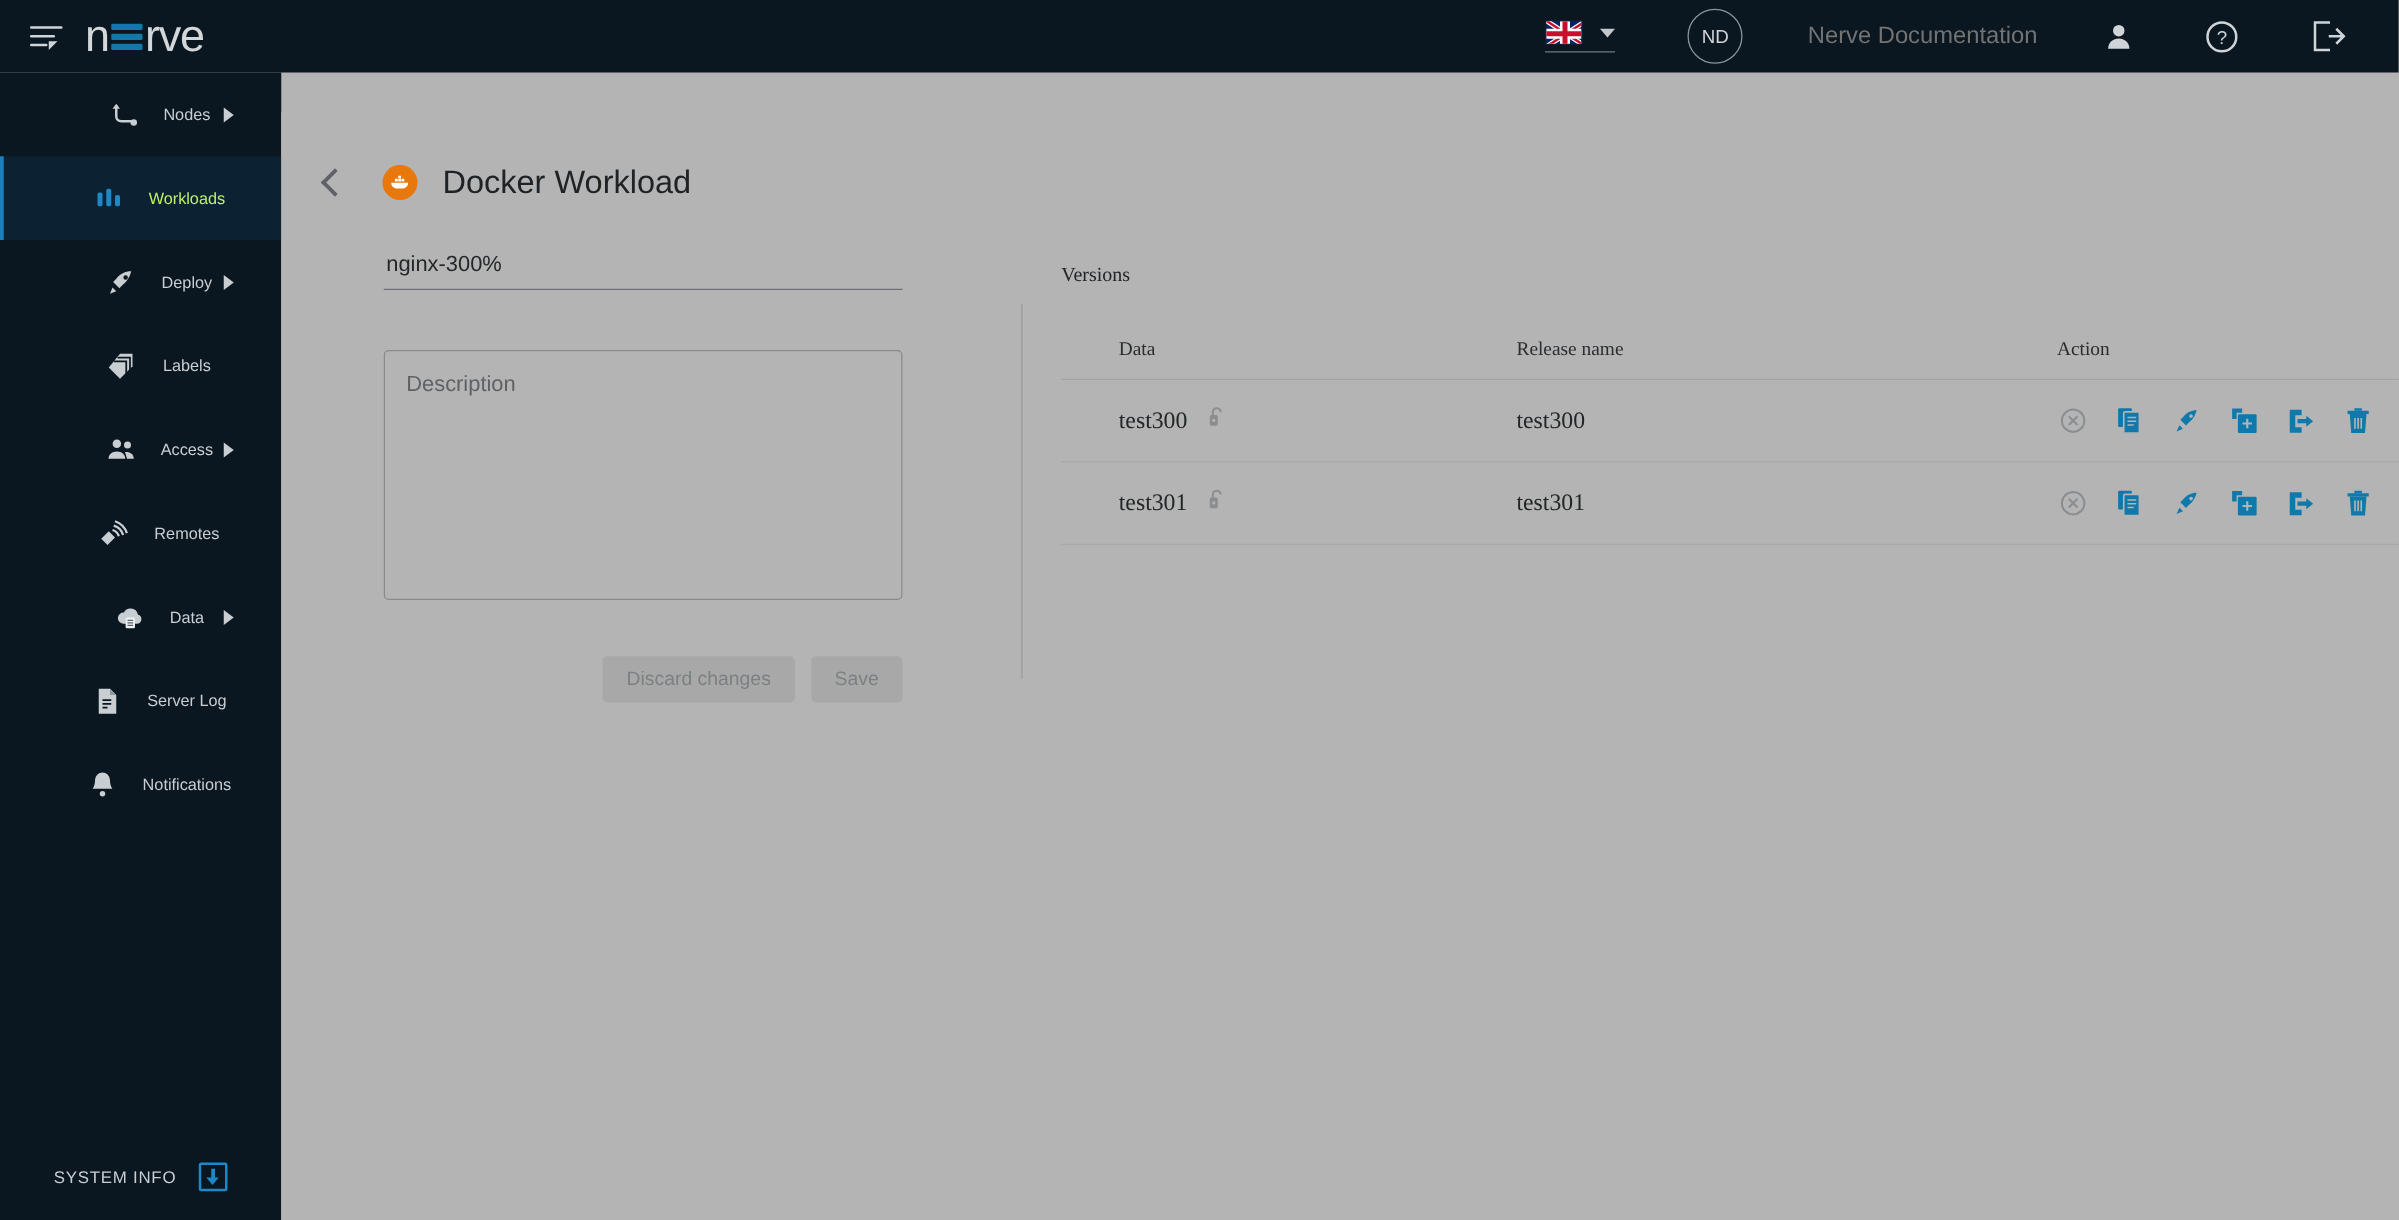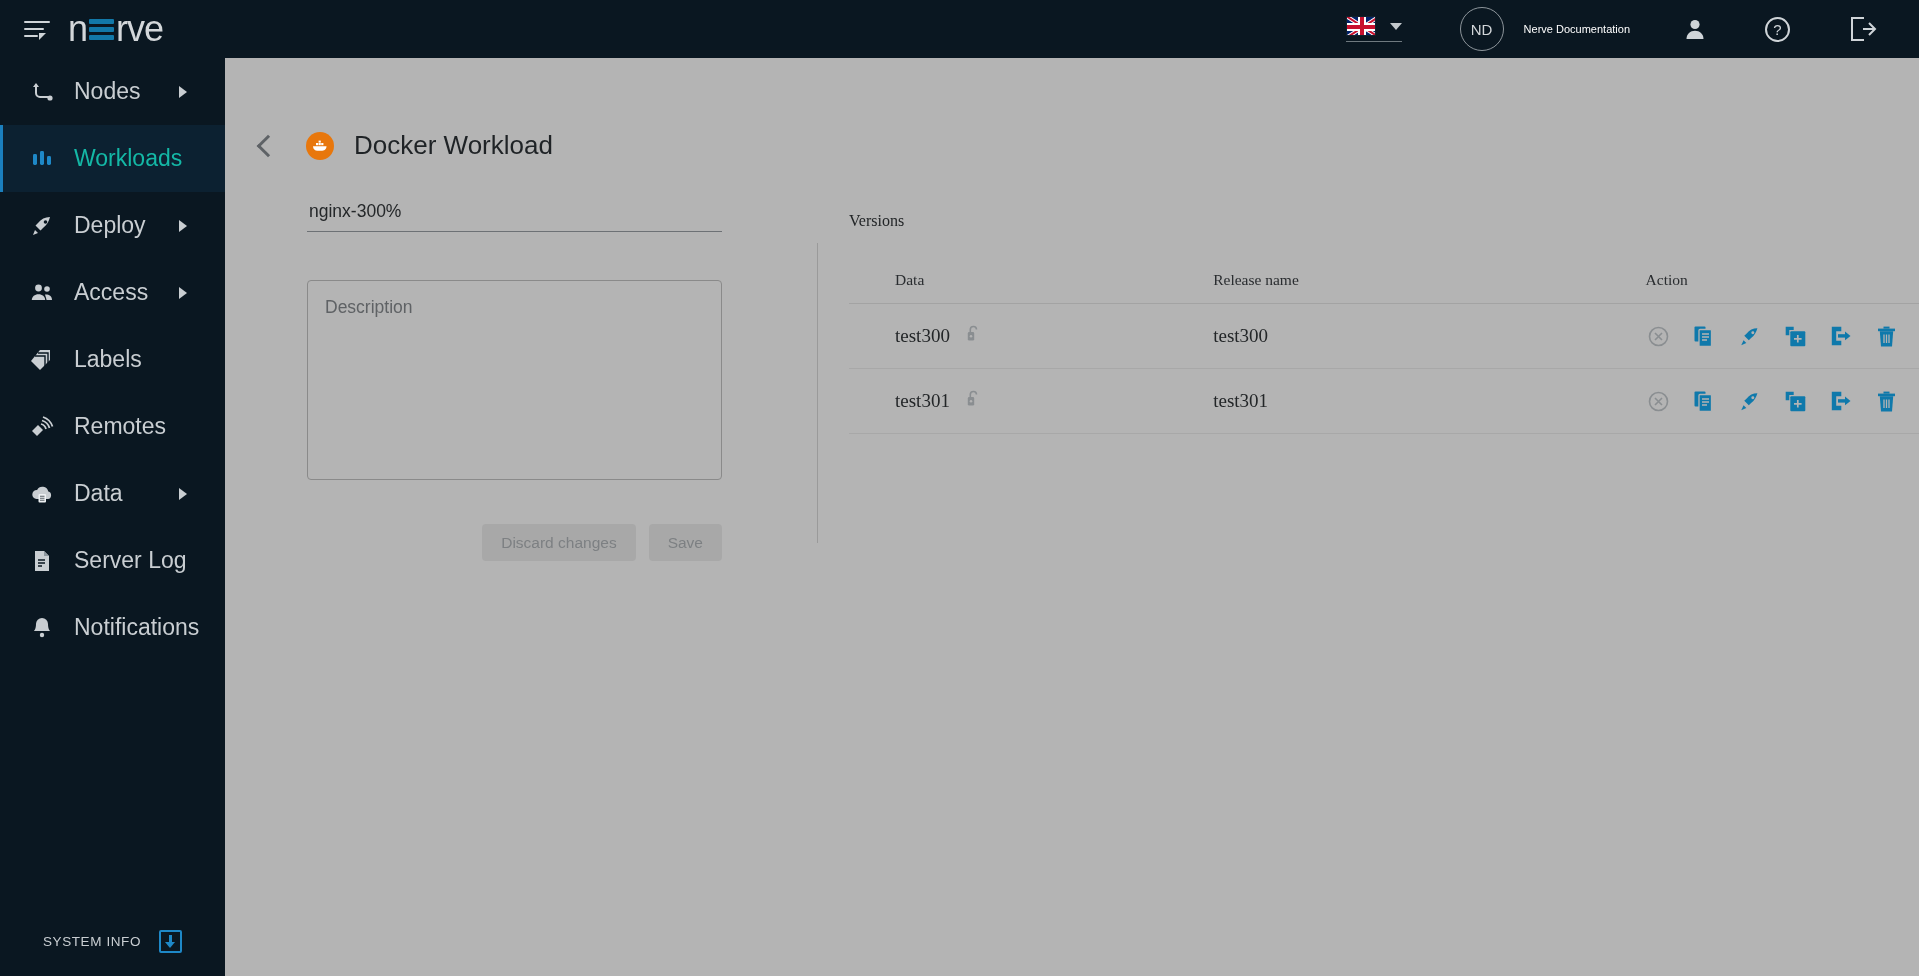--- a/index.html
+++ b/index.html
@@ -69,46 +69,46 @@
   .flag .hr { position: absolute; left: 0; top: 8px; width: 30px; height: 4px; background: #C8102E; }
   .caret-dn {
     width: 0; height: 0; border-left: 6px solid transparent; border-right: 6px solid transparent;
     border-top: 7px solid #c3c8cc;
   }
   .avatar {
     width: 44px; height: 44px; border-radius: 50%; border: 1px solid #8d959b;
     display: flex; align-items: center; justify-content: center;
     color: #d2d6d9; font-size: 15px; margin-right: 20px;
   }
-  .org-name { color: #ffffff; font-size: 11px; margin-right: 54px; }
+  .org-name { color: #737373; font-size: 19px; margin-right: 54px; margin-left: 32px; }
   .hicon { margin-right: 58px; cursor: pointer; display: flex; align-items: center; }
   .hicon:last-child { margin-right: 42px; }
 
   
   .sidebar {
     position: absolute; top: 58px; left: 0; width: 225px; height: 918px;
     background: #0a1721;
   }
   .nav-item {
     height: 67px; display: flex; align-items: center; position: relative;
-    color: #c9ced2; font-size: 23px; cursor: pointer;
+    color: #c9ced2; font-size: 13px; cursor: pointer; justify-content: center;
   }
   .nav-item .ico { width: 40px; margin-left: 22px; display: flex; align-items: center; justify-content: center; }
   .nav-item .lbl { margin-left: 12px; }
   .nav-item .arw {
     position: absolute; right: 38px;
     width: 0; height: 0; border-top: 6px solid transparent; border-bottom: 6px solid transparent;
     border-left: 8px solid #c9ced2;
   }
   .nav-item.active { background: #0c2131; }
   .nav-item.active::before {
     content: ""; position: absolute; left: 0; top: 0; width: 3px; height: 100%;
     background: #1b7fbd;
   }
-  .nav-item.active .lbl { color: #14b8a6; }
+  .nav-item.active .lbl { color: #bef264; }
   .sysinfo {
     position: absolute; bottom: 0; left: 0; width: 225px; height: 70px;
     display: flex; align-items: center; justify-content: center; gap: 18px;
     color: #c9ced2; font-size: 13.5px; letter-spacing: 0.6px; cursor: pointer;
   }
   .dlbox {
     width: 23px; height: 23px; border: 2.5px solid #1e88c7; border-radius: 2px;
     position: relative;
   }
   .dlbox i {
@@ -295,39 +295,39 @@
           <circle cx="15.5" cy="8" r="1.8" fill="#0a1721"></circle>
         </svg>
       </span>
       <span class="lbl">Deploy</span>
       <span class="arw"></span>
     </div>
 
     <div class="nav-item">
       <span class="ico">
         <svg width="24" height="24" viewBox="0 0 24 24">
+          <path d="M10 2h10v10L10 22 1 13z" fill="#c9ced2"></path>
+          <path d="M8 5h10v10" fill="none" stroke="#0a1721" stroke-width="1.4"></path>
+          <path d="M5 8h10v10" fill="none" stroke="#0a1721" stroke-width="1.4"></path>
+        </svg>
+      </span>
+      <span class="lbl">Labels</span>
+    </div>
+
+    <div class="nav-item">
+      <span class="ico">
+        <svg width="24" height="24" viewBox="0 0 24 24">
           <circle cx="8.5" cy="7" r="3.4" fill="#c9ced2"></circle>
           <circle cx="17" cy="8" r="2.8" fill="#c9ced2"></circle>
           <path d="M1.8 19c0-3.6 3-5.8 6.7-5.8s6.7 2.2 6.7 5.8z" fill="#c9ced2"></path>
           <path d="M15 13.6c3.4-.4 7 1.2 7 5.4h-5.4z" fill="#c9ced2"></path>
         </svg>
       </span>
       <span class="lbl">Access</span>
       <span class="arw"></span>
-    </div>
-
-    <div class="nav-item">
-      <span class="ico">
-        <svg width="24" height="24" viewBox="0 0 24 24">
-          <path d="M10 2h10v10L10 22 1 13z" fill="#c9ced2"></path>
-          <path d="M8 5h10v10" fill="none" stroke="#0a1721" stroke-width="1.4"></path>
-          <path d="M5 8h10v10" fill="none" stroke="#0a1721" stroke-width="1.4"></path>
-        </svg>
-      </span>
-      <span class="lbl">Labels</span>
     </div>
 
     <div class="nav-item">
       <span class="ico">
         <svg width="24" height="24" viewBox="0 0 24 24">
           <path d="M2 16l6-6 5 5-6 6z" fill="#c9ced2"></path>
           <path d="M11 9a7 7 0 0 1 5 5" fill="none" stroke="#c9ced2" stroke-width="1.8"></path>
           <path d="M12 5.5a11 11 0 0 1 7.5 7.5" fill="none" stroke="#c9ced2" stroke-width="1.8"></path>
           <path d="M13 2a15 15 0 0 1 9.5 9.5" fill="none" stroke="#c9ced2" stroke-width="1.8"></path>
         </svg>

